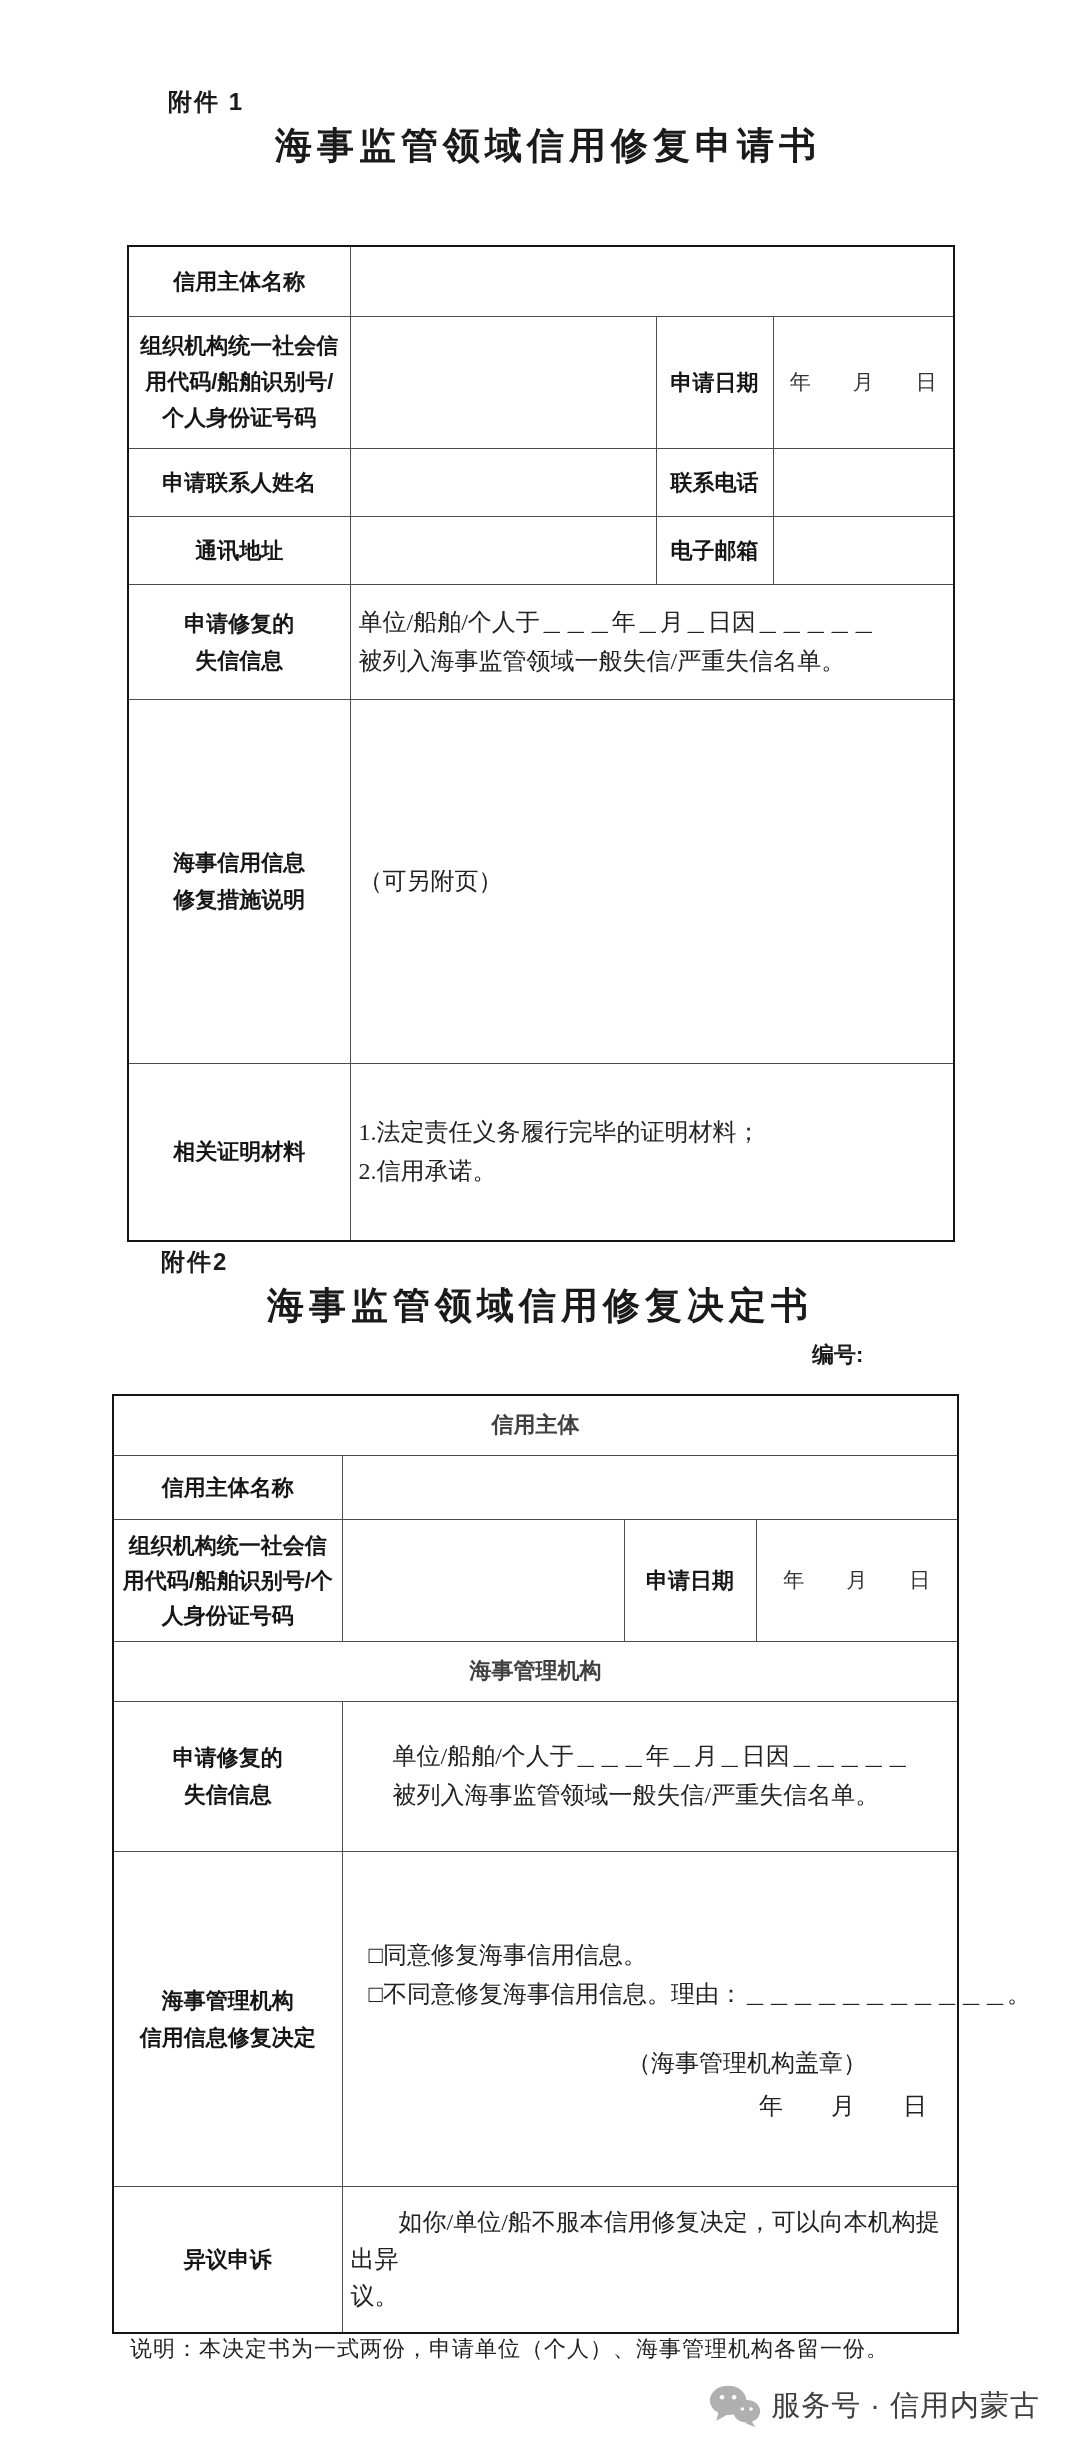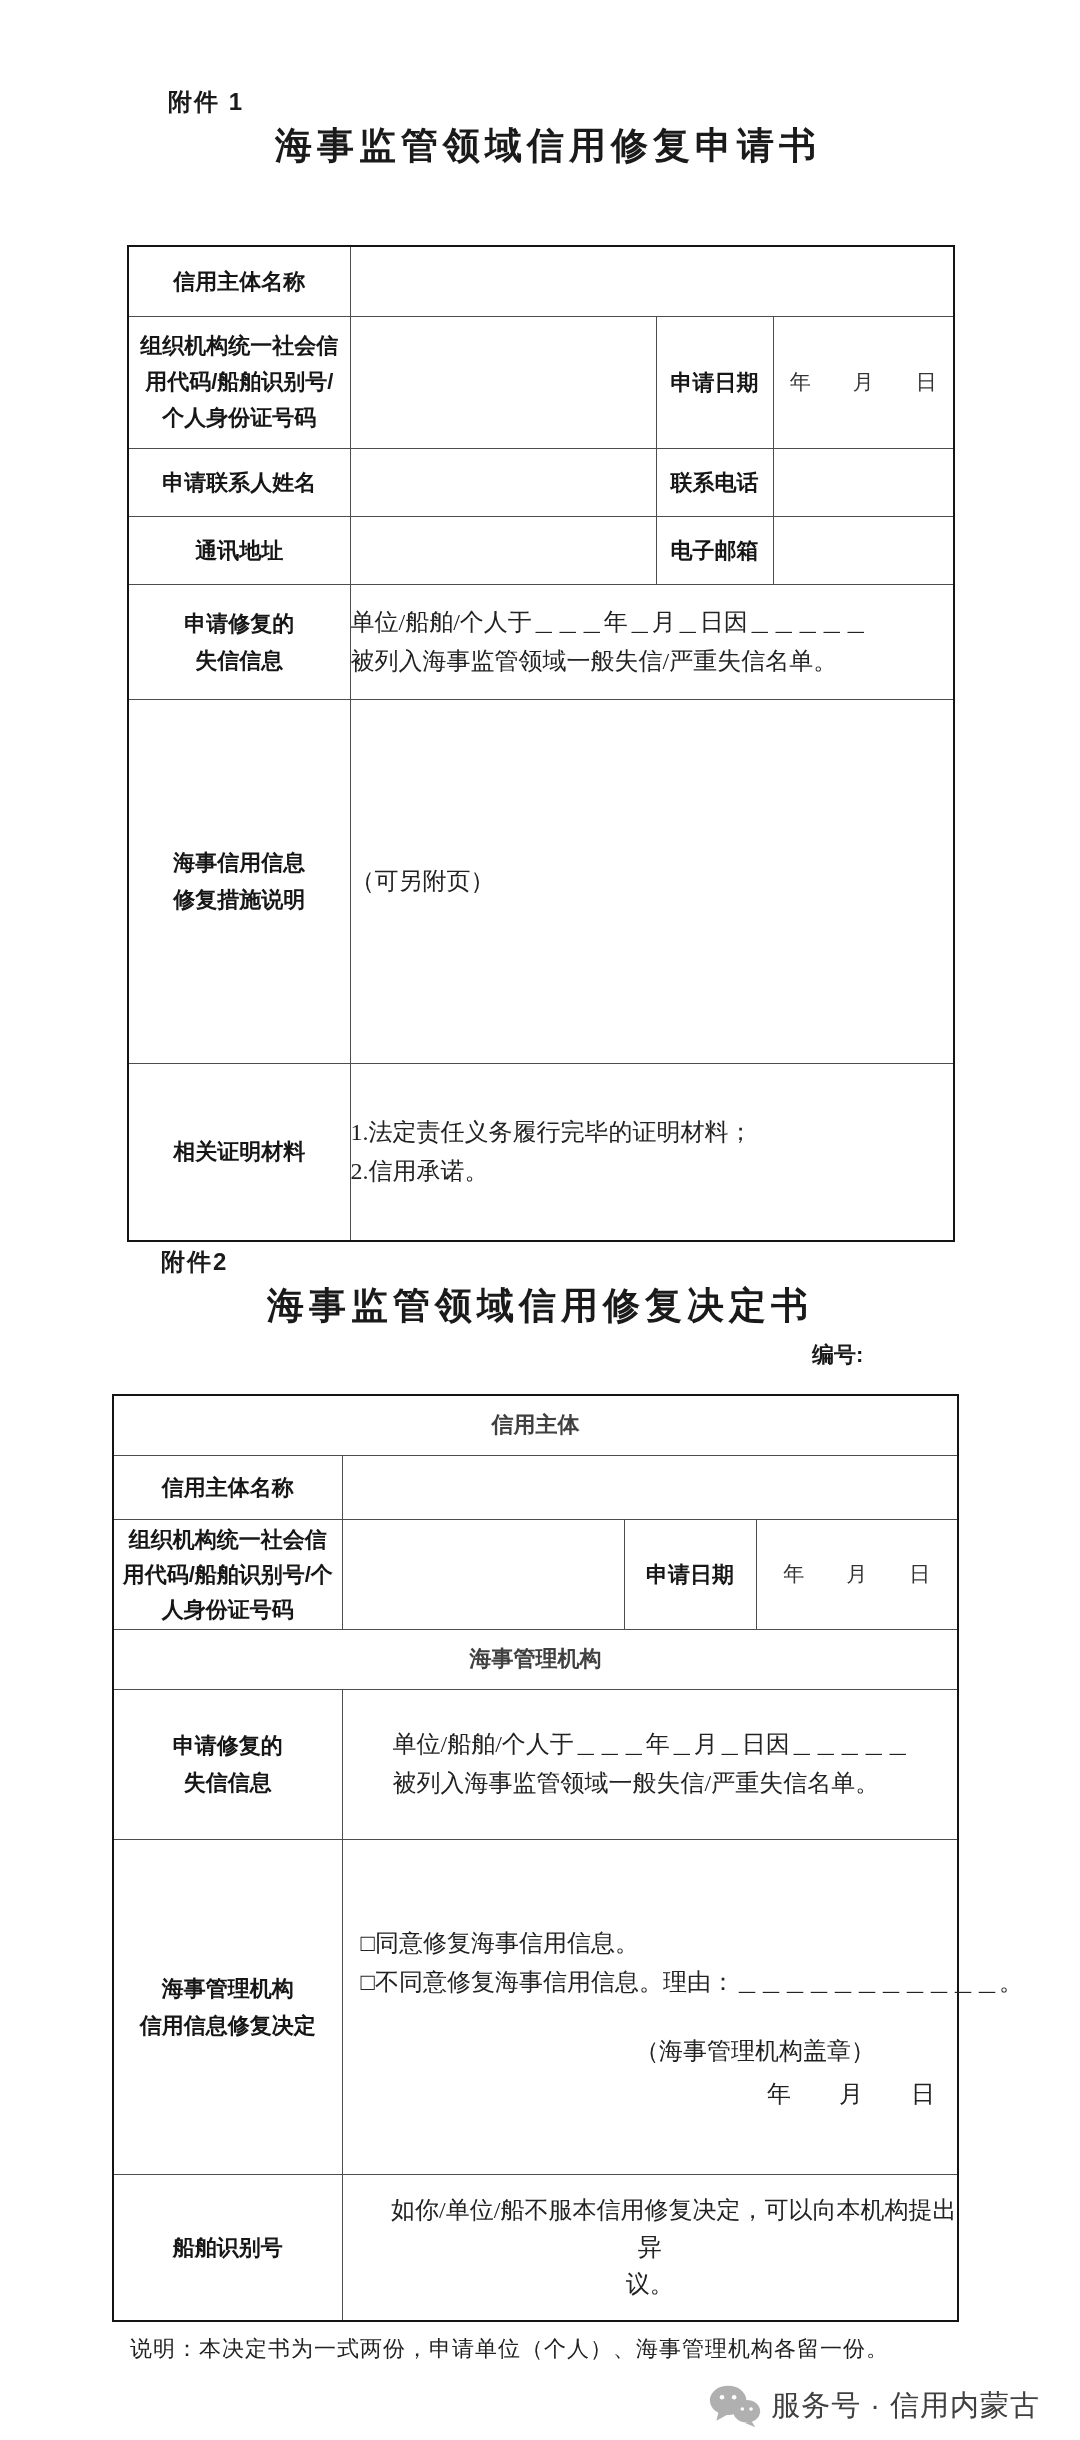--- a/index.html
+++ b/index.html
@@ -12,37 +12,37 @@
   .att-label{font-size:24px;font-weight:600;letter-spacing:2px;}
   .doc-title{
     left:0;width:1080px;text-align:center;font-weight:700;
     font-family:"Liberation Serif","DejaVu Serif",serif;
     font-size:37px;letter-spacing:5px;line-height:44px;
   }
   table.form{
     position:absolute;border-collapse:collapse;table-layout:fixed;
     border:2px solid #141414;background:#fff;
   }
-  table.form td{border:1px solid #4d4d4d;padding:0;vertical-align:middle;}
+  table.form td{border:1px solid #4d4d4d;padding:8px;vertical-align:middle;}
   td.lbl{
     text-align:center;font-weight:600;font-size:22px;line-height:37px;
     white-space:pre-line;color:#161616;
   }
   td.hdr{
     text-align:center;font-weight:600;font-size:22px;color:#404040;
   }
   .serif, td.serif{
     font-family:"Liberation Serif","DejaVu Serif",serif;
     font-size:24px;line-height:39px;color:#222;
   }
   td.fill-line{white-space:pre-line;padding-left:58px;}
   td.materials{vertical-align:top;white-space:pre-line;padding:12px 10px 0 16px;}
   td.note-right{text-align:left;padding-right:14px;}
   td.datecell{text-align:center;font-family:"Liberation Serif","DejaVu Serif",serif;font-size:21px;color:#333;}
-  td.appeal{white-space:pre-line;padding:0 18px 0 15px;text-indent:2em;line-height:37px;text-align:center;}
+  td.appeal{white-space:pre-line;padding:0 18px 0 15px;text-indent:2em;line-height:37px;}
   .decision-cell{vertical-align:top;}
   .decision-opts{padding:25px 0 0 18px;}
   .decision-opt{white-space:pre;}
   .decision-seal{text-align:right;padding-right:82px;margin-top:30px;}
   .decision-date{text-align:right;padding-right:22px;margin-top:4px;}
   .number-label{font-size:22px;font-weight:600;}
   .bottom-note{font-family:"Liberation Serif","DejaVu Serif",serif;font-size:22px;color:#222;letter-spacing:1px;}
   .footer-bar{
     display:flex;align-items:center;gap:10px;color:#404040;
     font-size:29px;letter-spacing:1px;
@@ -151,21 +151,21 @@
     <td colspan="3" class="serif decision-cell">
       <div class="decision-opts">
         <div class="decision-opt">□同意修复海事信用信息。</div>
         <div class="decision-opt">□不同意修复海事信用信息。理由：＿＿＿＿＿＿＿＿＿＿＿。</div>
       </div>
       <div class="decision-seal">（海事管理机构盖章）</div>
       <div class="decision-date">年　　月　　日</div>
     </td>
   </tr>
   <tr style="height:147px">
-    <td class="lbl">船舶识别号</td>
+    <td class="lbl">异议申诉</td>
     <td colspan="3" class="serif appeal">如你/单位/船不服本信用修复决定，可以向本机构提出异
 议。</td>
   </tr>
 </tbody>
   </table>
 
 <div class="abs bottom-note" style="left:130px;top:2334px;">说明：本决定书为一式两份，申请单位（个人）、海事管理机构各留一份。</div>
 
 <div class="abs footer-bar" style="right:40px;top:2384px;">
   <span>

